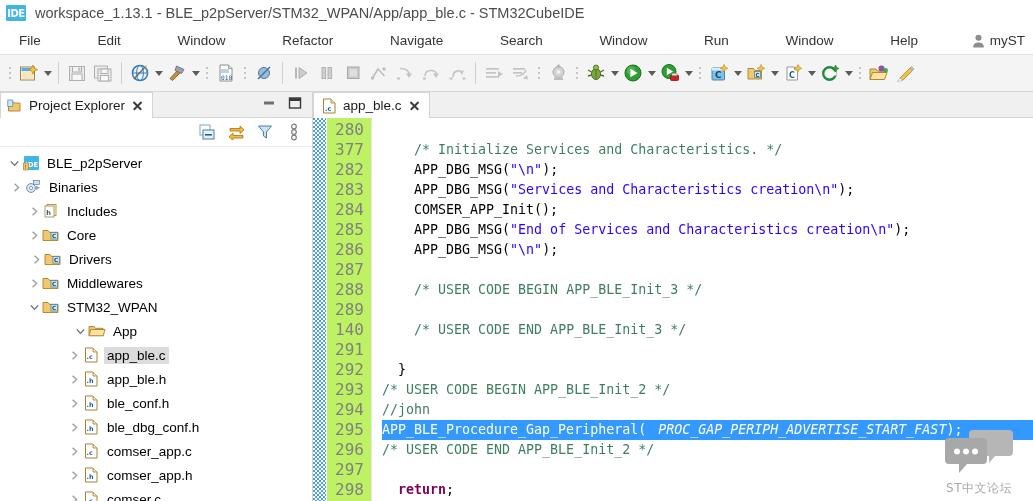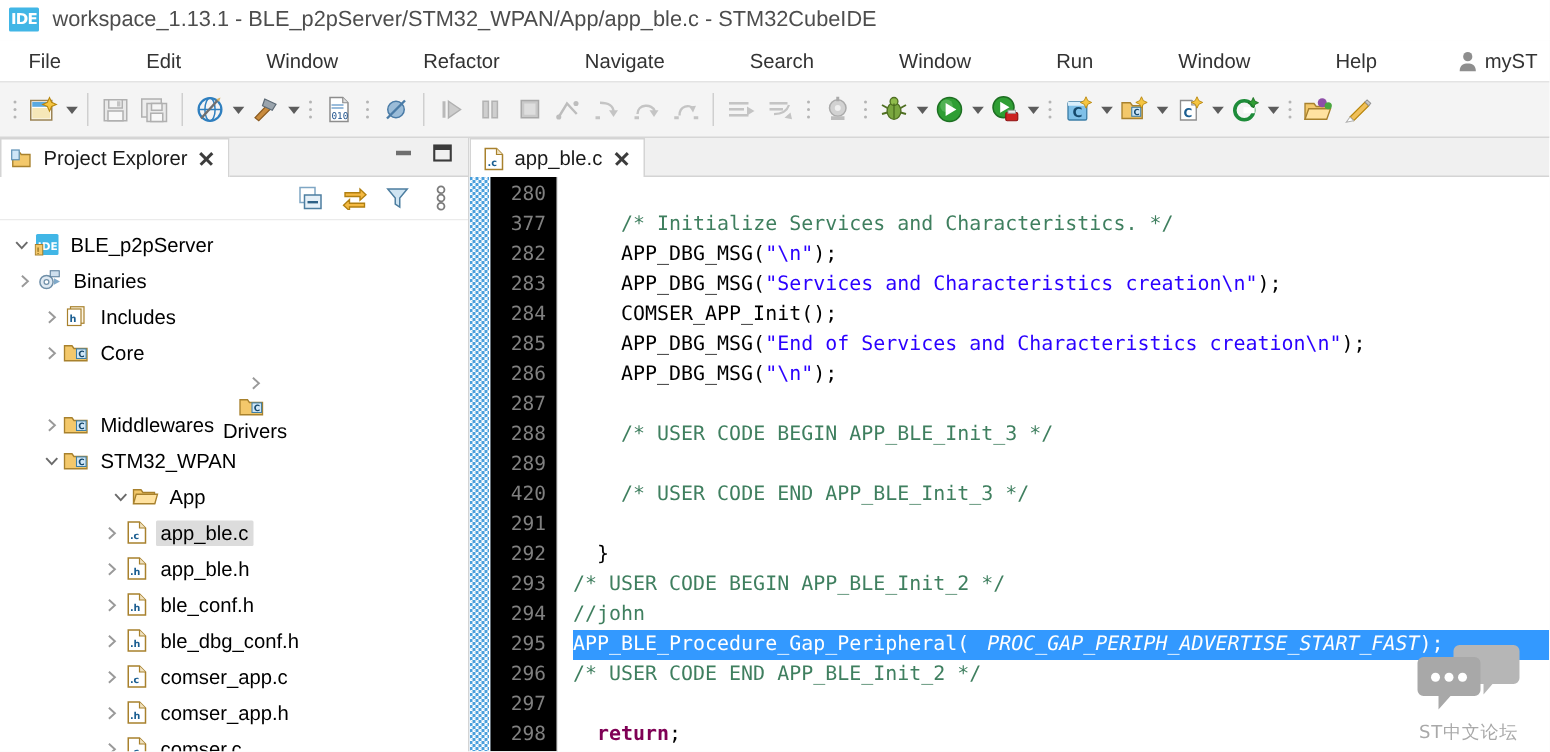--- a/index.html
+++ b/index.html
@@ -129,22 +129,22 @@
     width: 14px; flex: none;
     background-color: #4a9fdc;
     background-image:
       linear-gradient(45deg, #ffffff 25%, transparent 25%, transparent 75%, #ffffff 75%),
       linear-gradient(45deg, #ffffff 25%, transparent 25%, transparent 75%, #ffffff 75%);
     background-size: 4px 4px;
     background-position: 0 0, 2px 2px;
     border-right: 1px solid #ffffff;
   }
   .gutter {
-    width: 45px; flex: none; background: #000000;
-    font-family: "DejaVu Sans Mono", monospace; font-size: 13px;
+    width: 45px; flex: none; background: #bef264;
+    font-family: "DejaVu Sans Mono", monospace; font-size: 16px;
     color: #808080; text-align: right; padding-right: 7px; padding-top: 2px;
     border-right: 1px solid #e4e4e4;
   }
   .gutter div { height: 20px; line-height: 20px; }
   .code {
     flex: 1; font-family: "DejaVu Sans Mono", monospace; font-size: 13.3px;
     color: #000000; padding-top: 2px; padding-left: 10px; white-space: pre;
     overflow: hidden; position: relative;
   }
   .code .ln { height: 20px; line-height: 20px; }
@@ -625,21 +625,21 @@
             </span>
             <span class="ticon">
               <svg width="18" height="16" viewBox="0 0 18 16">
                 <path d="M1 3.5 H6 L7.3 5.3 H16 V13.5 H1 Z" fill="#f3c86b" stroke="#a8812d" stroke-width="0.9"></path>
                 <rect x="9" y="5.6" width="6.4" height="6.4" fill="#cfe6f7" stroke="#3d7ea6" stroke-width="0.7"></rect>
                 <text x="10.1" y="10.8" font-family="DejaVu Sans, sans-serif" font-size="5.8" font-weight="bold" fill="#15486b">C</text>
               </svg>
             </span>
             <span class="tree-label">Core</span>
           </div>
-          <div class="tree-row" style="padding-left: 28px; flex-direction: column;">
+          <div class="tree-row" style="padding-left: 28px;">
             <span class="twisty">
               <svg width="9" height="9" viewBox="0 0 9 9">
                 <path d="M2.6 0.8 L6.6 4.5 L2.6 8.2" fill="none" stroke="#9a9a9a" stroke-width="1.3"></path>
               </svg>
             </span>
             <span class="ticon">
               <svg width="18" height="16" viewBox="0 0 18 16">
                 <path d="M1 3.5 H6 L7.3 5.3 H16 V13.5 H1 Z" fill="#f3c86b" stroke="#a8812d" stroke-width="0.9"></path>
                 <rect x="9" y="5.6" width="6.4" height="6.4" fill="#cfe6f7" stroke="#3d7ea6" stroke-width="0.7"></rect>
                 <text x="10.1" y="10.8" font-family="DejaVu Sans, sans-serif" font-size="5.8" font-weight="bold" fill="#15486b">C</text>
@@ -819,21 +819,21 @@
             <div>280</div>
             <div>377</div>
             <div>282</div>
             <div>283</div>
             <div>284</div>
             <div>285</div>
             <div>286</div>
             <div>287</div>
             <div>288</div>
             <div>289</div>
-            <div>420</div>
+            <div>140</div>
             <div>291</div>
             <div>292</div>
             <div>293</div>
             <div>294</div>
             <div>295</div>
             <div>296</div>
             <div>297</div>
             <div>298</div>
             <div>299</div>
           </div>

